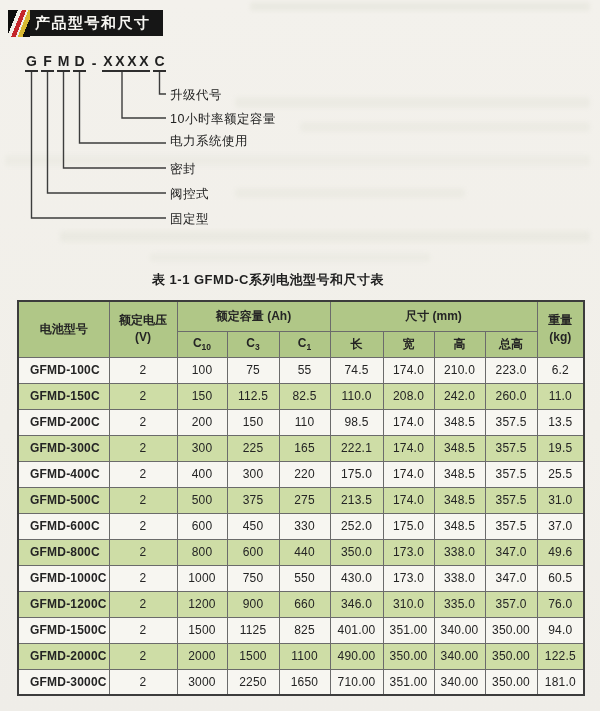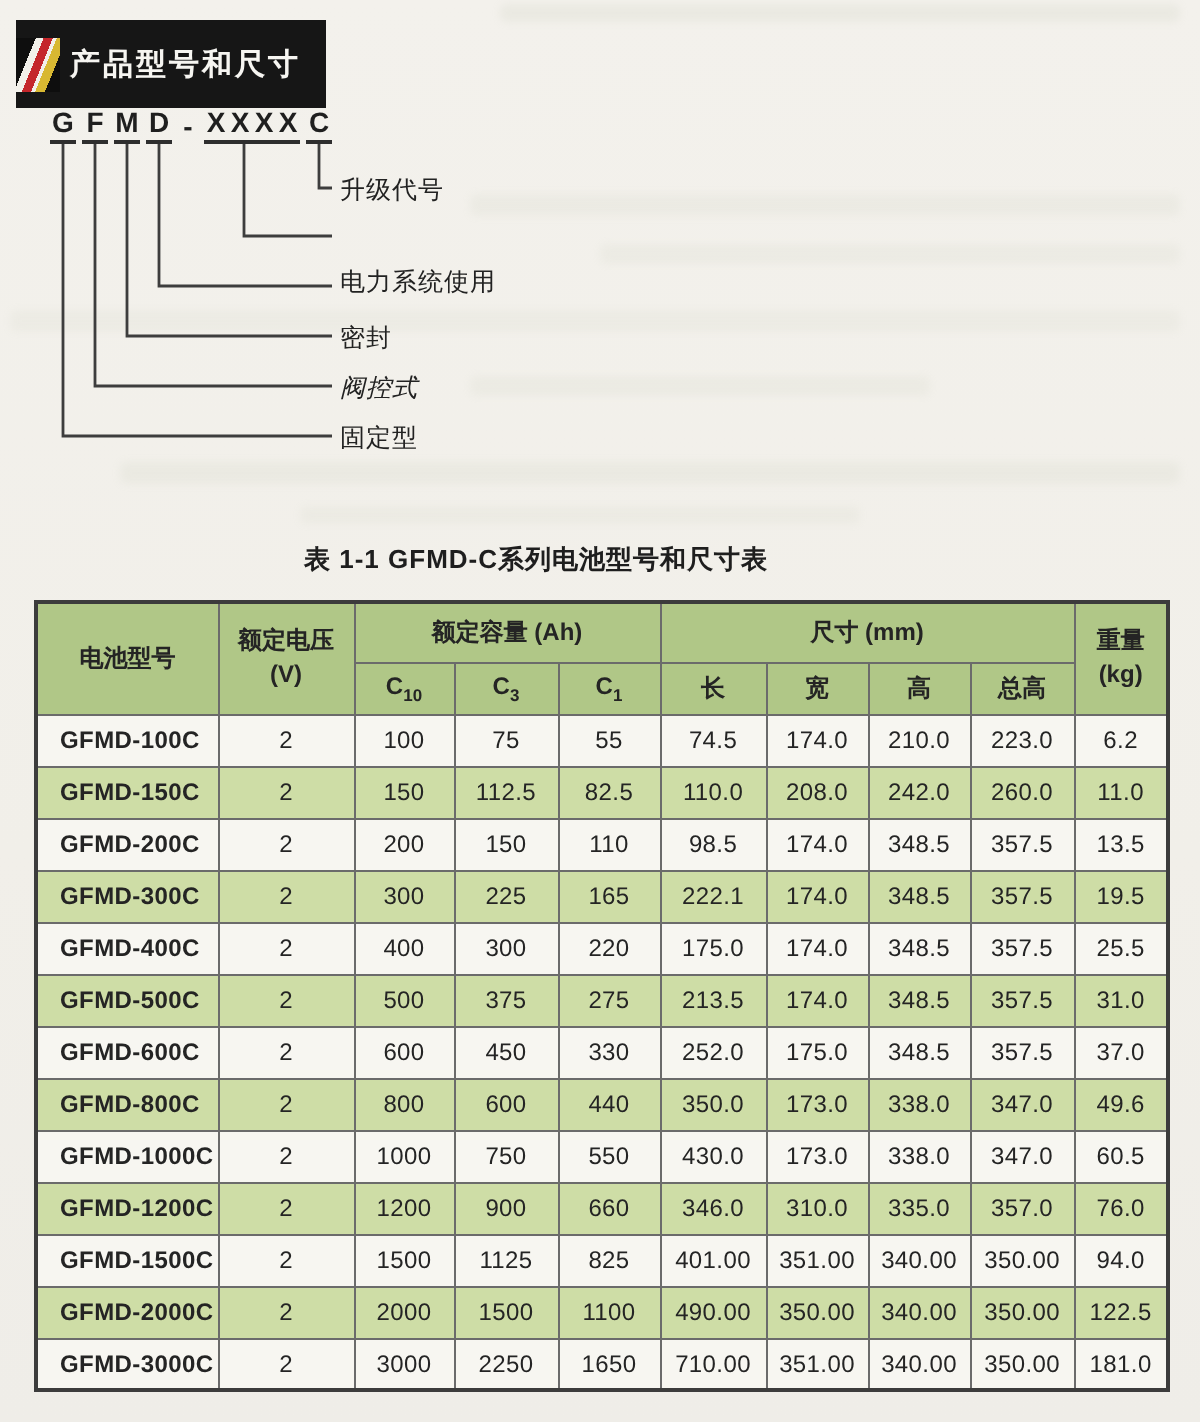--- a/index.html
+++ b/index.html
@@ -15,21 +15,21 @@
   .sm1 { left:250px; top:2px;   width:340px; height:9px; }
   .sm2 { left:235px; top:97px;  width:355px; height:11px; opacity:.11; }
   .sm3 { left:300px; top:122px; width:290px; height:10px; opacity:.10; }
   .sm4 { left:5px;   top:155px; width:585px; height:11px; opacity:.09; }
   .sm5 { left:235px; top:188px; width:230px; height:10px; opacity:.10; }
   .sm6 { left:60px;  top:231px; width:530px; height:11px; opacity:.12; }
   .sm7 { left:150px; top:253px; width:280px; height:9px;  opacity:.09; }
 
   
   .section-bar {
-    position:absolute; left:8px; top:10px; height:44px;
+    position:absolute; left:8px; top:10px; height:26px;
     display:flex; align-items:center; background:var(--bar-black,#161616);
     padding-right:12px;
   }
   .stripes {
     width:22px; height:27px; margin-right:5px;
     background:linear-gradient(112deg,
       #0e0e0e 0 30%, #f2f0ea 30% 42%,
       var(--accent-red,#c4262b) 42% 56%, #f2f0ea 56% 62%,
       var(--accent-yellow,#d8b832) 62% 77%, #0e0e0e 77% 100%);
   }
@@ -40,21 +40,21 @@
               font-weight:bold; font-size:14px; color:#1f1f1f; height:19px; }
   .code-row .ltr  { display:inline-block; width:13px; margin-right:3px; text-align:center;
                     border-bottom:2px solid #2e2e2e; line-height:17px; }
   .code-row .dash { display:inline-block; width:10px; margin-right:3px; text-align:center; line-height:17px; }
   .code-row .xgroup { display:inline-flex; border-bottom:2px solid #2e2e2e; margin-right:3px; }
   .code-row .x { display:inline-block; width:12px; text-align:center; line-height:17px; }
   .connector-svg { position:absolute; left:0; top:0; }
   .diagram-label { position:absolute; left:170px; font-size:12.5px; font-weight:500; color:#222;
                    white-space:nowrap; letter-spacing:.5px; }
   .dl-0 { top:87px; } .dl-1 { top:111px; } .dl-2 { top:133px; }
-  .dl-3 { top:161px; } .dl-4 { top:186px;font-style:italic; } .dl-5 { top:211px; }
+  .dl-3 { top:161px; } .dl-4 { top:186px; } .dl-5 { top:211px; }
 
   
   .table-title { position:absolute; left:0; top:271px; width:536px; text-align:center;
                  font-size:13px; font-weight:bold; color:#1e1e1e; letter-spacing:.5px; }
   table.battery {
     position:absolute; left:17px; top:300px; width:566px;
     border-collapse:collapse; table-layout:fixed;
     border:2px solid #3c3c3c; background:#f7f6f1;
   }
   .battery th, .battery td { border:1px solid #6b6b6b; text-align:center; color:#242424; }
@@ -106,20 +106,21 @@
       <path d="M159.5 72 V94  H166"></path>
       <path d="M122   72 V118 H166"></path>
       <path d="M79.5  72 V143 H166"></path>
       <path d="M63.5  72 V168 H166"></path>
       <path d="M47.5  72 V193 H166"></path>
       <path d="M31.5  72 V218 H166"></path>
     </g>
   </svg>
 
   <div class="diagram-label dl-0">升级代号</div>
+  <div class="diagram-label dl-1">10小时率额定容量</div>
   <div class="diagram-label dl-2">电力系统使用</div>
   <div class="diagram-label dl-3">密封</div>
   <div class="diagram-label dl-4">阀控式</div>
   <div class="diagram-label dl-5">固定型</div>
 
   <div class="table-title">表 1-1 GFMD-C系列电池型号和尺寸表</div>
 
   <table class="battery">
     <colgroup>
       <col style="width:91px">

